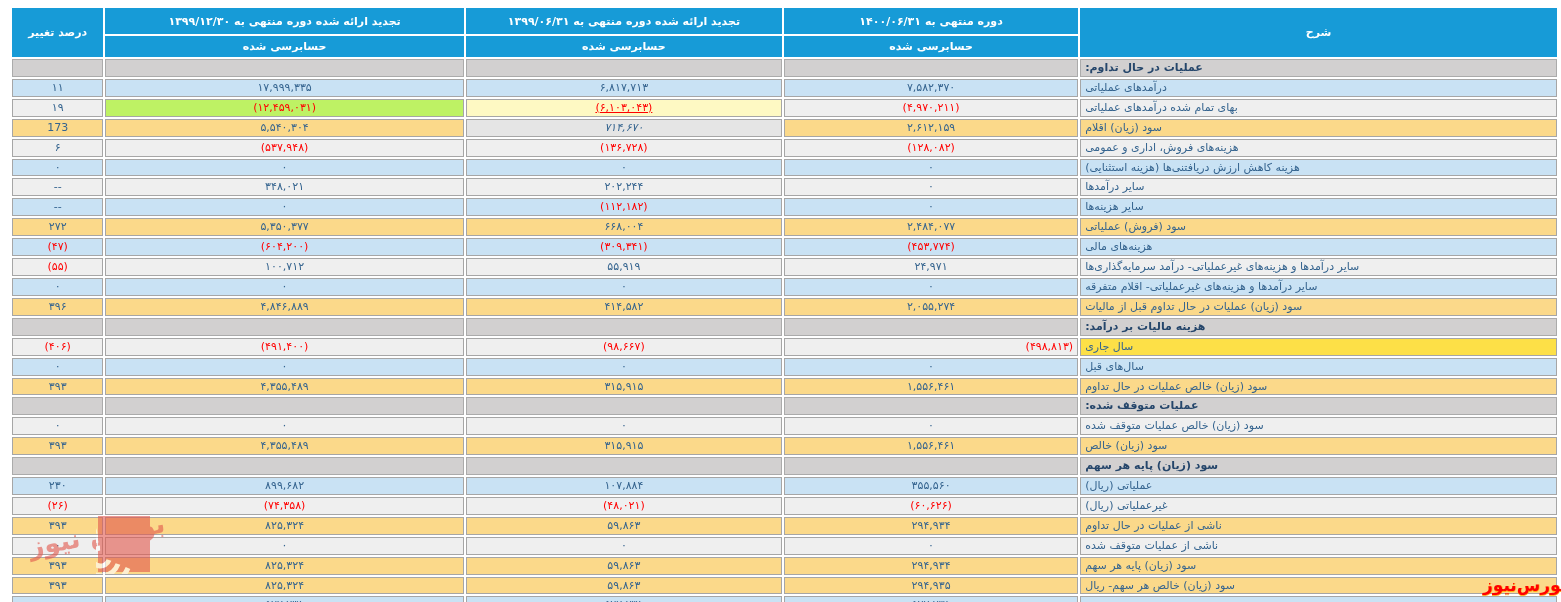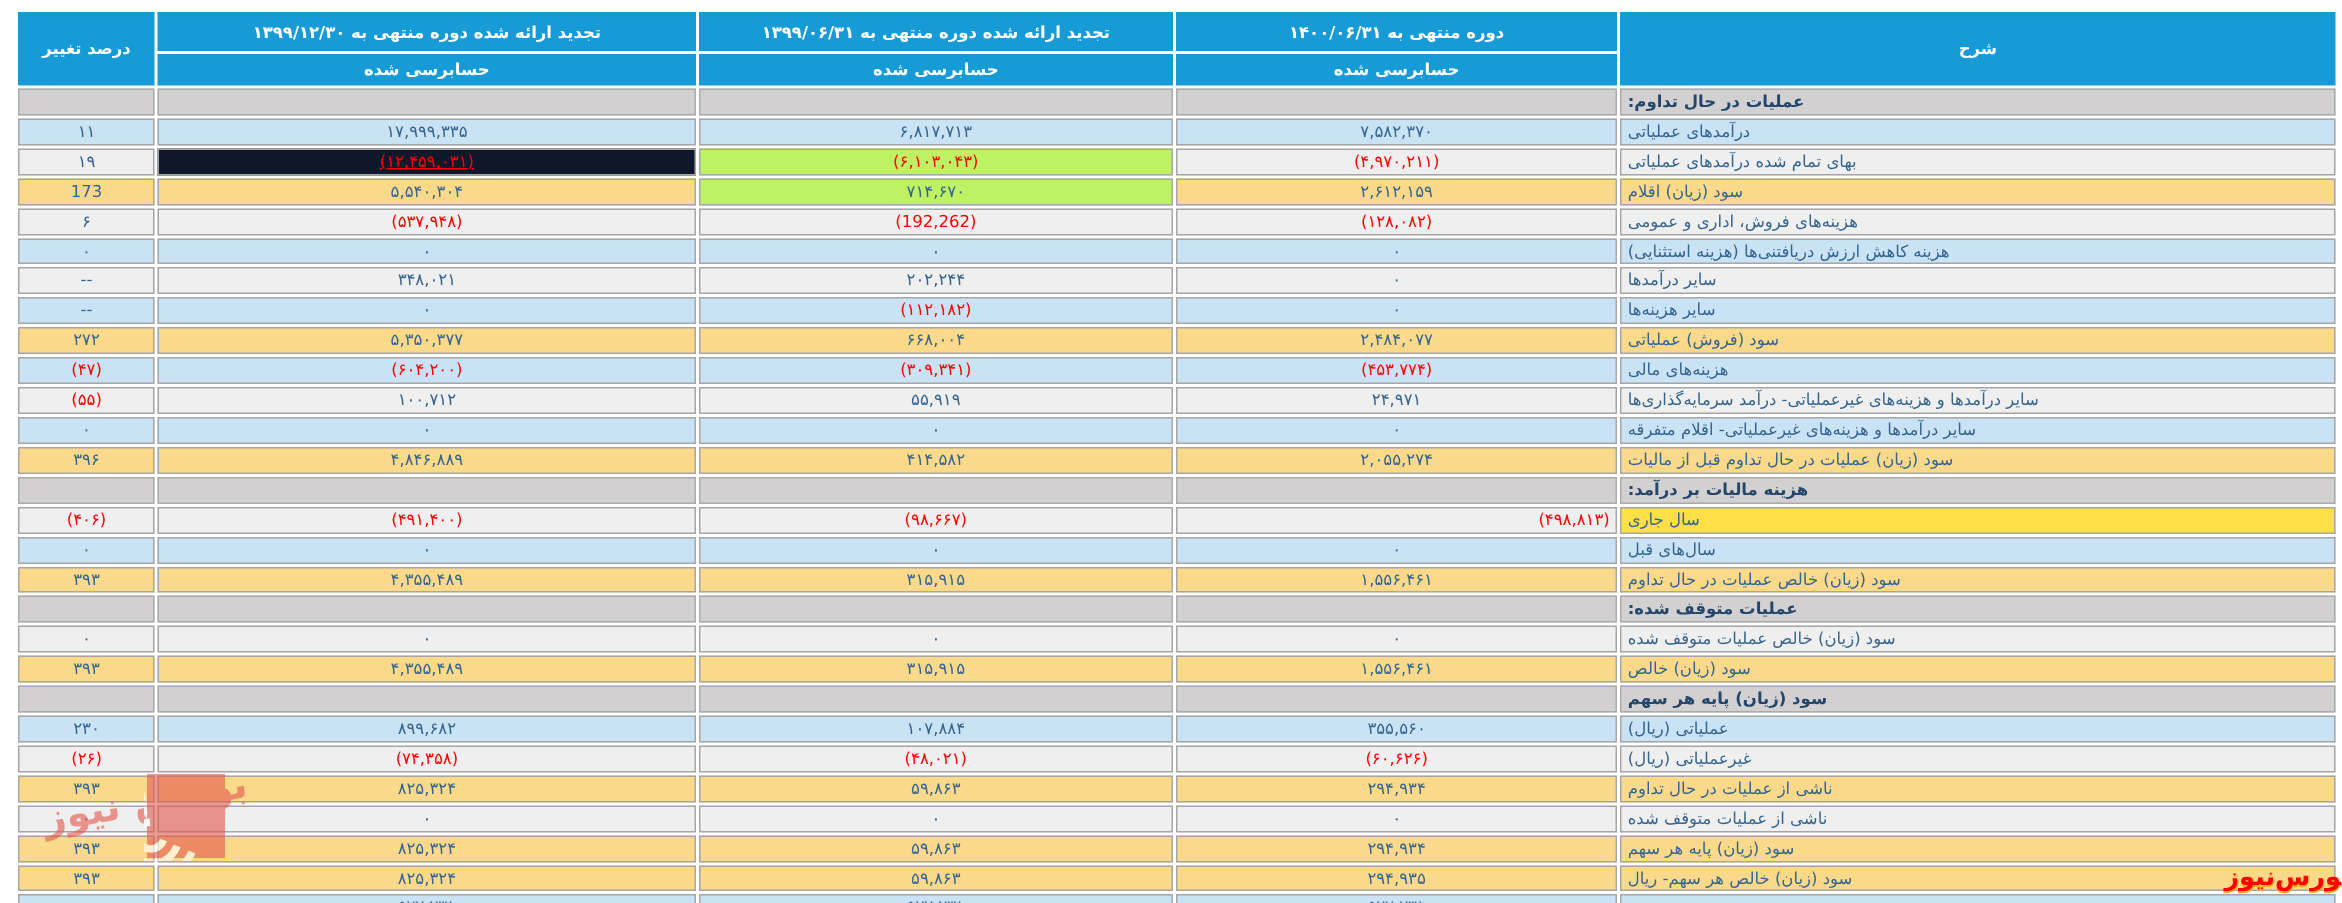--- a/index.html
+++ b/index.html
@@ -105,35 +105,35 @@
           <tr>
             <td class="c-label" style="background: rgb(201, 226, 244);">درآمدهای عملیاتی</td>
             <td class="c-num" style="background: rgb(201, 226, 244);">۷,۵۸۲,۳۷۰</td>
             <td class="c-num" style="background: rgb(201, 226, 244);">۶,۸۱۷,۷۱۳</td>
             <td class="c-num" style="background: rgb(201, 226, 244);">۱۷,۹۹۹,۳۳۵</td>
             <td class="c-num" style="background: rgb(201, 226, 244);">۱۱</td>
           </tr>
           <tr>
             <td class="c-label" style="background: rgb(239, 239, 239);">بهای تمام شده درآمدهای عملیاتی</td>
             <td class="c-num neg" style="background: rgb(239, 239, 239);">(۴,۹۷۰,۲۱۱)</td>
-            <td class="c-num neg" style="background: #bef264;">(۶,۱۰۳,۰۴۳)</td>
-            <td class="c-num neg" style="background: #0f172a; text-decoration: underline;">(۱۲,۴۵۹,۰۳۱)</td>
+            <td class="c-num neg" style="background: #fef9c3; text-decoration: underline;">(۶,۱۰۳,۰۴۳)</td>
+            <td class="c-num neg" style="background: #bef264;">(۱۲,۴۵۹,۰۳۱)</td>
             <td class="c-num" style="background: rgb(239, 239, 239);">۱۹</td>
           </tr>
           <tr>
             <td class="c-label" style="background: rgb(251, 217, 138);">سود (زیان) اقلام</td>
             <td class="c-num" style="background: rgb(251, 217, 138);">۲,۶۱۲,۱۵۹</td>
-            <td class="c-num" style="background: #bef264;">۷۱۴,۶۷۰</td>
+            <td class="c-num" style="background: #e5e5e5; font-style: italic;">۷۱۴,۶۷۰</td>
             <td class="c-num" style="background: rgb(251, 217, 138);">۵,۵۴۰,۳۰۴</td>
             <td class="c-num" style="background: rgb(251, 217, 138);">173</td>
           </tr>
           <tr>
             <td class="c-label" style="background: rgb(239, 239, 239);">هزینه‌های فروش، اداری و عمومی</td>
             <td class="c-num neg" style="background: rgb(239, 239, 239);">(۱۲۸,۰۸۲)</td>
-            <td class="c-num neg" style="background: rgb(239, 239, 239);">(192,262)</td>
+            <td class="c-num neg" style="background: rgb(239, 239, 239);">(۱۳۶,۷۲۸)</td>
             <td class="c-num neg" style="background: rgb(239, 239, 239);">(۵۳۷,۹۴۸)</td>
             <td class="c-num" style="background: rgb(239, 239, 239);">۶</td>
           </tr>
           <tr>
             <td class="c-label" style="background: rgb(201, 226, 244);">هزینه کاهش ارزش دریافتنی‌ها (هزینه استثنایی)</td>
             <td class="c-num" style="background: rgb(201, 226, 244);">۰</td>
             <td class="c-num" style="background: rgb(201, 226, 244);">۰</td>
             <td class="c-num" style="background: rgb(201, 226, 244);">۰</td>
             <td class="c-num" style="background: rgb(201, 226, 244);">۰</td>
           </tr>

